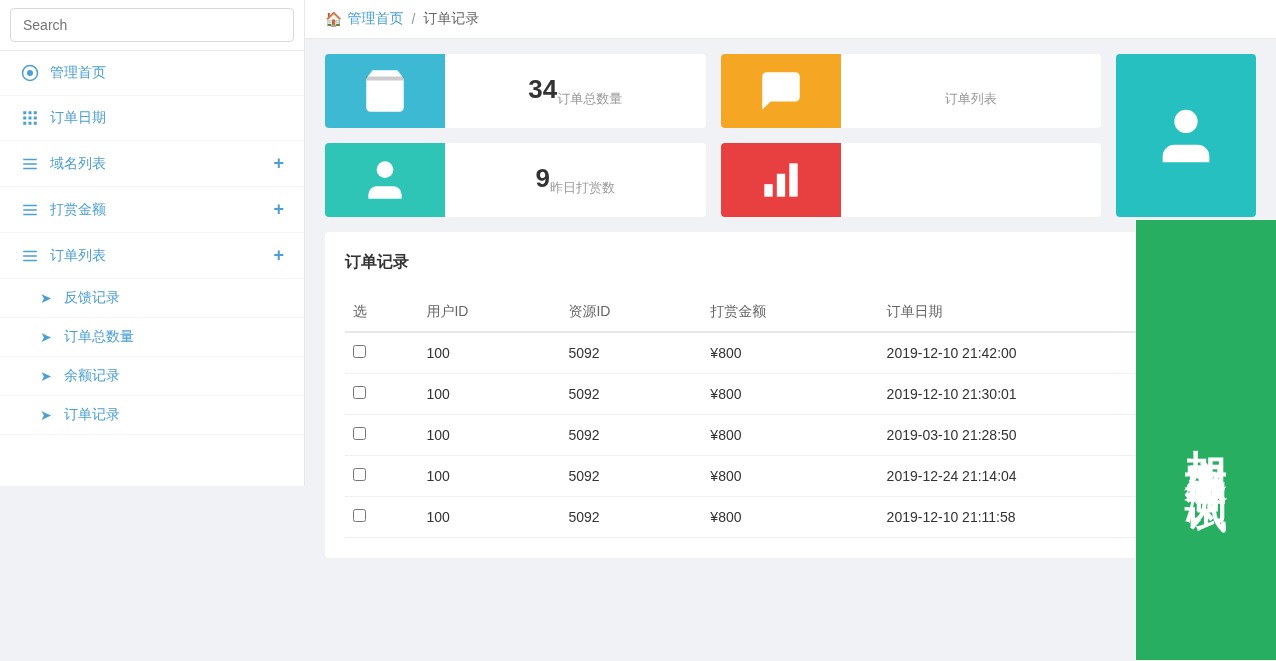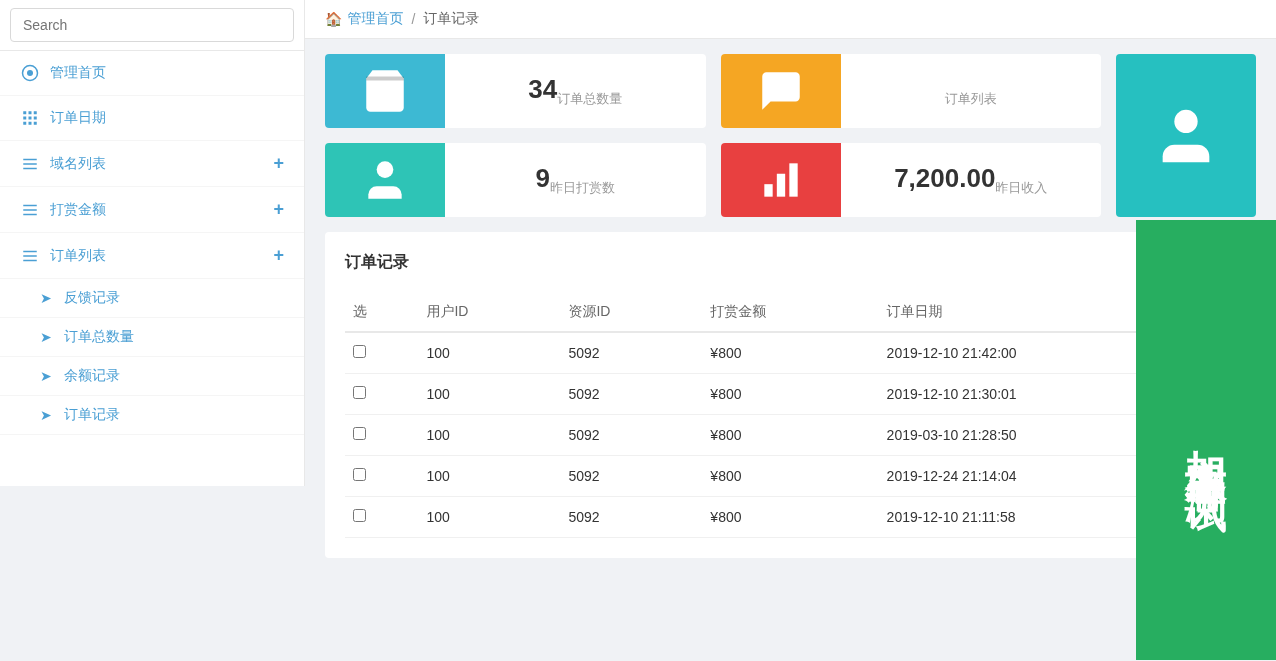--- a/index.html
+++ b/index.html
@@ -389,24 +389,20 @@
       </div>
     </div>
 
     <div class="stat-card card-red">
       <div class="stat-icon-box" style="background:#e84040;">
         <svg width="55" height="55" viewBox="0 0 24 24" fill="white">
           <rect x="4" y="14" width="4" height="6" fill="white"></rect>
           <rect x="10" y="9" width="4" height="11" fill="white"></rect>
           <rect x="16" y="4" width="4" height="16" fill="white"></rect>
         </svg>
-      </div>
-      <div class="stat-info">
-        <span class="stat-value">7,200.00</span>
-        <span class="stat-label">昨日收入</span>
       </div>
     </div>
   </div>
 
   <div id="content-area">
     <div id="orders-section">
       <div id="section-title">订单记录</div>
 
       <table>
         <thead>

